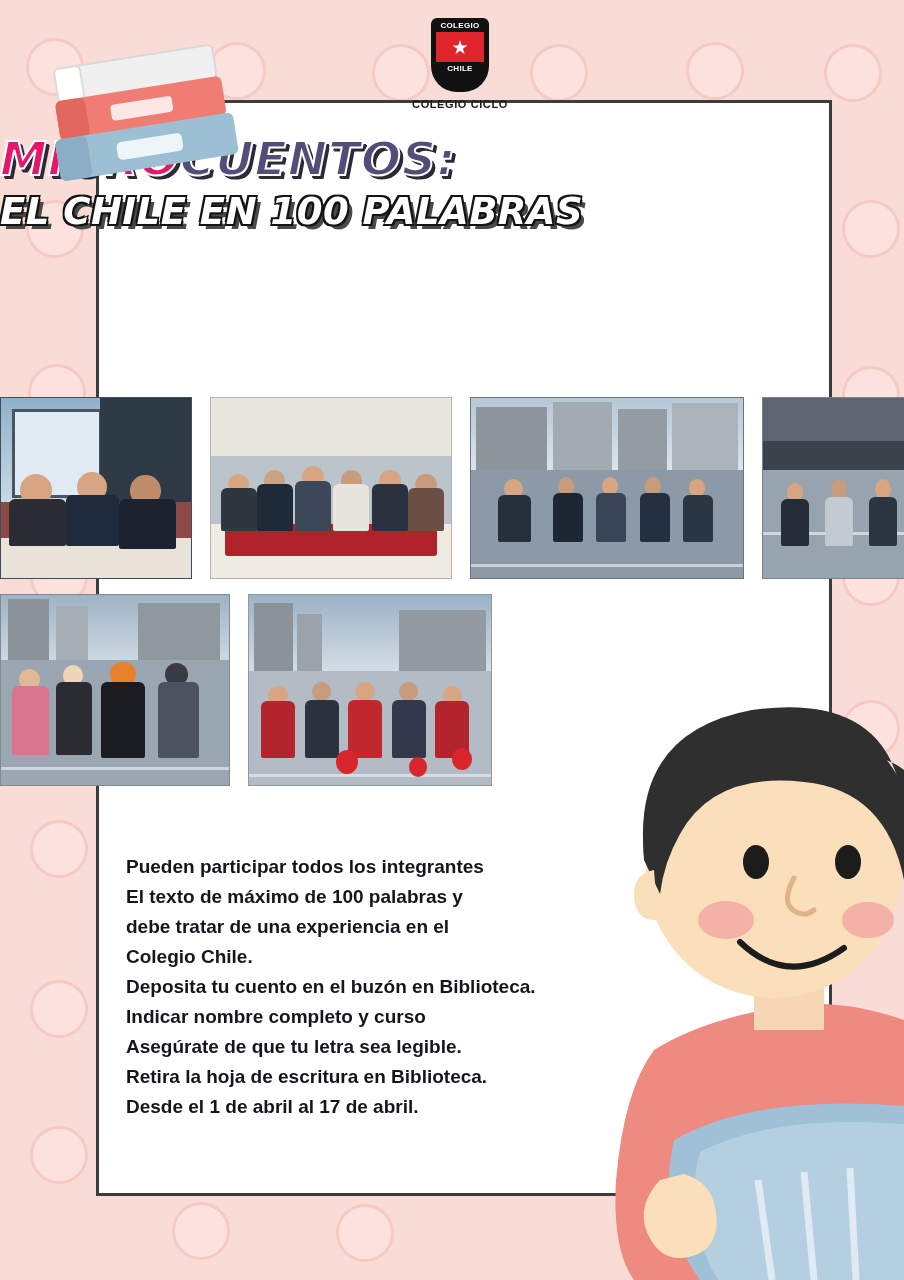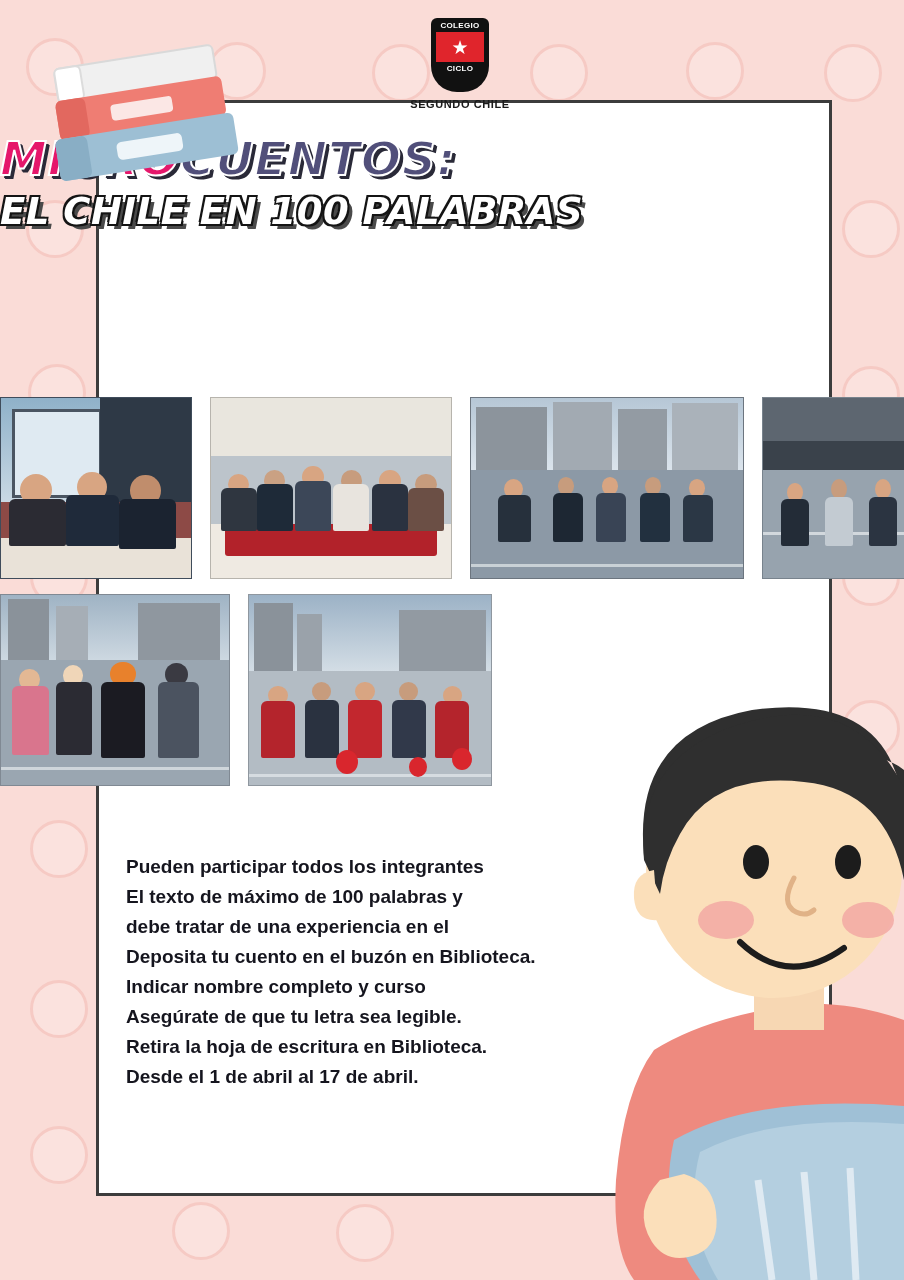--- a/index.html
+++ b/index.html
@@ -250,23 +250,23 @@
     </g>
   </svg>
 </div>
 
 <div class="logo-wrap">
   <div class="logo-shield">
     <span class="logo-top-text">COLEGIO</span>
     <div class="logo-redbar">
       <span class="logo-star">★</span>
     </div>
-    <span class="logo-bottom-text">CICLO</span>
-  </div>
-  <div class="logo-caption">SEGUNDO CHILE</div>
+    <span class="logo-bottom-text">CHILE</span>
+  </div>
+  <div class="logo-caption">COLEGIO CICLO</div>
 </div>
 
 <div class="title-block">
   <h1 class="title-1">
     <span class="seg-a">MICRO</span><span class="seg-b">CUENTOS:</span>
   </h1>
   <h2 class="title-2">EL CHILE EN 100 PALABRAS</h2>
 </div>
 
 <div class="photos-row photos-row-1">
@@ -378,20 +378,21 @@
     <div style="position:absolute;left:36%;bottom:6%;width:22px;height:24px;border-radius:50%;background:#d9262d;"></div>
     <div style="position:absolute;left:84%;bottom:8%;width:20px;height:22px;border-radius:50%;background:#d9262d;"></div>
     <div style="position:absolute;left:66%;bottom:4%;width:18px;height:20px;border-radius:50%;background:#d9262d;"></div>
   </div>
 </div>
 
 <div class="instructions">
   <p>Pueden participar todos los integrantes</p>
   <p>El texto de máximo de 100  palabras y</p>
   <p>debe tratar de  una experiencia en el</p>
+  <p>Colegio Chile.</p>
   <p>Deposita tu cuento en el buzón en Biblioteca.</p>
   <p>Indicar nombre completo  y curso</p>
   <p>Asegúrate de que tu letra sea legible.</p>
   <p>Retira la hoja de escritura en Biblioteca.</p>
   <p>Desde el 1 de abril al 17 de abril.</p>
 </div>
 
 <div class="boy">
   <svg viewBox="0 0 400 660" width="400" height="660">
 

